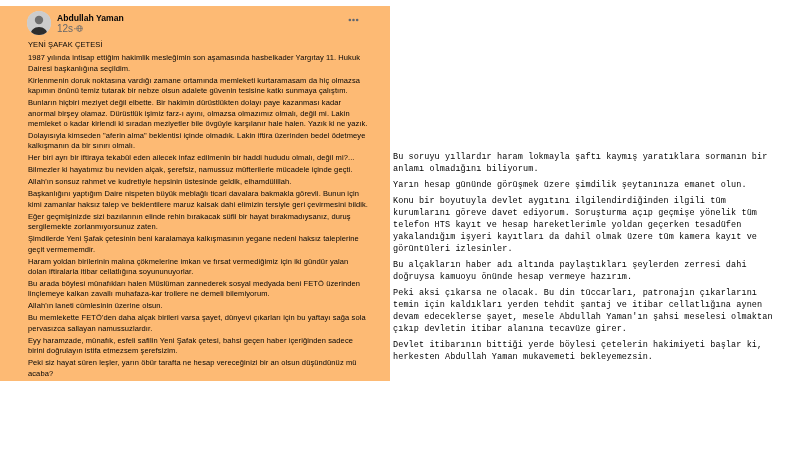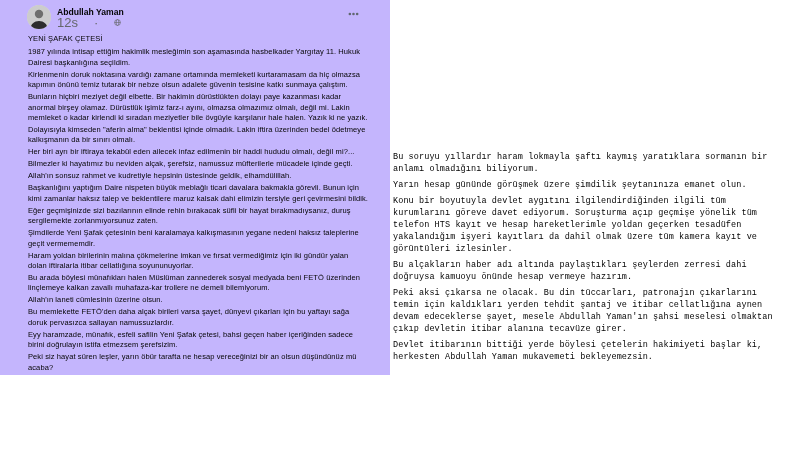--- a/index.html
+++ b/index.html
@@ -2,30 +2,30 @@
 <html><head>
 <meta charset="utf-8">
 <style>
   html, body { margin:0; padding:0; }
   body {
     width:800px; height:450px; overflow:hidden; position:relative;
     background:#ffffff; color:#050505;
     font-family:"Liberation Sans", sans-serif;
     -webkit-font-smoothing:antialiased;
   }
-  .post-card { position:absolute; left:0; top:0; width:390px; background:#c4b5fd; }
+  .post-card { position:absolute; left:0; top:6px; width:390px; background:#fdba74; }
   .post-header { position:relative; display:flex; align-items:flex-start; padding:5px 10px 0 27px; }
   .avatar {
     width:24px; height:24px; border-radius:50%; overflow:hidden; flex:none;
     background:#d9d9d9; cursor:pointer;
   }
   .avatar svg { display:block; width:24px; height:24px; }
   .header-text { margin-left:6px; }
   .author { font-size:8.6px; font-weight:bold; line-height:10px; margin-top:2px; color:#050505; cursor:pointer; }
-  .meta { display:flex; align-items:center; gap:16px; font-size:13px; color:#65676B; line-height:9px; margin-top:1px; }
+  .meta { display:flex; align-items:center; gap:0; font-size:10px; color:#65676B; line-height:9px; margin-top:1px; }
   .meta .globe svg { display:block; width:7px; height:7px; }
   .more-btn {
     position:absolute; right:30px; top:9px; cursor:pointer;
     width:14px; height:10px; display:flex; align-items:center; justify-content:center;
   }
   .more-btn svg { display:block; width:11px; height:4px; }
   .post-text {
     margin:5px 22px 0 28px;
     font-size:7.5px; line-height:10.4px; color:#050505;
     letter-spacing:0.1px;
@@ -83,21 +83,21 @@
         <p>Dolayısıyla kimseden "aferin alma"  beklentisi içinde olmadık. Lakin iftira üzerinden bedel ödetmeye kalkışmanın da bir sınırı olmalı.</p>
         <p>Her biri ayrı bir iftiraya tekabül eden ailecek infaz edilmenin bir haddi hududu olmalı, değil mi?...</p>
         <p>Bilmezler ki hayatımız bu neviden alçak, şerefsiz, namussuz müfterilerle mücadele içinde geçti.</p>
         <p>Allah'ın sonsuz rahmet ve kudretiyle hepsinin üstesinde geldik, elhamdülillah.</p>
         <p>Başkanlığını yaptığım Daire nispeten büyük meblağlı ticari davalara bakmakla görevli. Bunun için kimi zamanlar haksız talep ve beklentilere maruz kalsak dahi elimizin tersiyle geri çevirmesini bildik.</p>
         <p>Eğer geçmişinizde sizi bazılarının elinde rehin bırakacak süfli bir hayat bırakmadıysanız, duruş sergilemekte zorlanmıyorsunuz zaten.</p>
         <p>Şimdilerde Yeni Şafak çetesinin beni karalamaya kalkışmasının yegane nedeni haksız taleplerine geçit vermememdir.</p>
         <p>Haram yoldan birilerinin malına çökmelerine imkan  ve fırsat vermediğimiz için iki gündür yalan dolan iftiralarla itibar cellatlığına soyununuyorlar.</p>
         <p>Bu arada böylesi münafıkları halen Müslüman zannederek sosyal medyada beni FETÖ üzerinden linçlemeye kalkan zavallı muhafaza-kar trollere ne demeli bilemiyorum.</p>
         <p>Allah'ın laneti cümlesinin üzerine olsun.</p>
-        <p>Bu memlekette FETÖ'den daha alçak birileri varsa şayet, dünyevi çıkarları için bu yaftayı sağa doruk pervasızca sallayan namussuzlardır.</p>
+        <p>Bu memlekette FETÖ'den daha alçak birileri varsa şayet, dünyevi çıkarları için bu yaftayı sağa sola pervasızca sallayan namussuzlardır.</p>
         <p>Eyy haramzade, münafık, esfeli safilin Yeni Şafak çetesi, bahsi geçen haber içeriğinden sadece birini doğrulayın istifa etmezsem şerefsizim.</p>
         <p>Peki siz hayat süren leşler,  yarın öbür tarafta ne hesap vereceğinizi bir an olsun düşündünüz mü acaba?</p>
       </div>
   </div>
 </div>
 
 <div class="continuation">
   <div>
       <p>Bu soruyu yıllardır haram lokmayla şaftı kaymış yaratıklara sormanın bir anlamı olmadığını biliyorum.</p>
       <p>Yarın hesap gününde görüşmek üzere şimdilik şeytanınıza emanet olun.</p>

